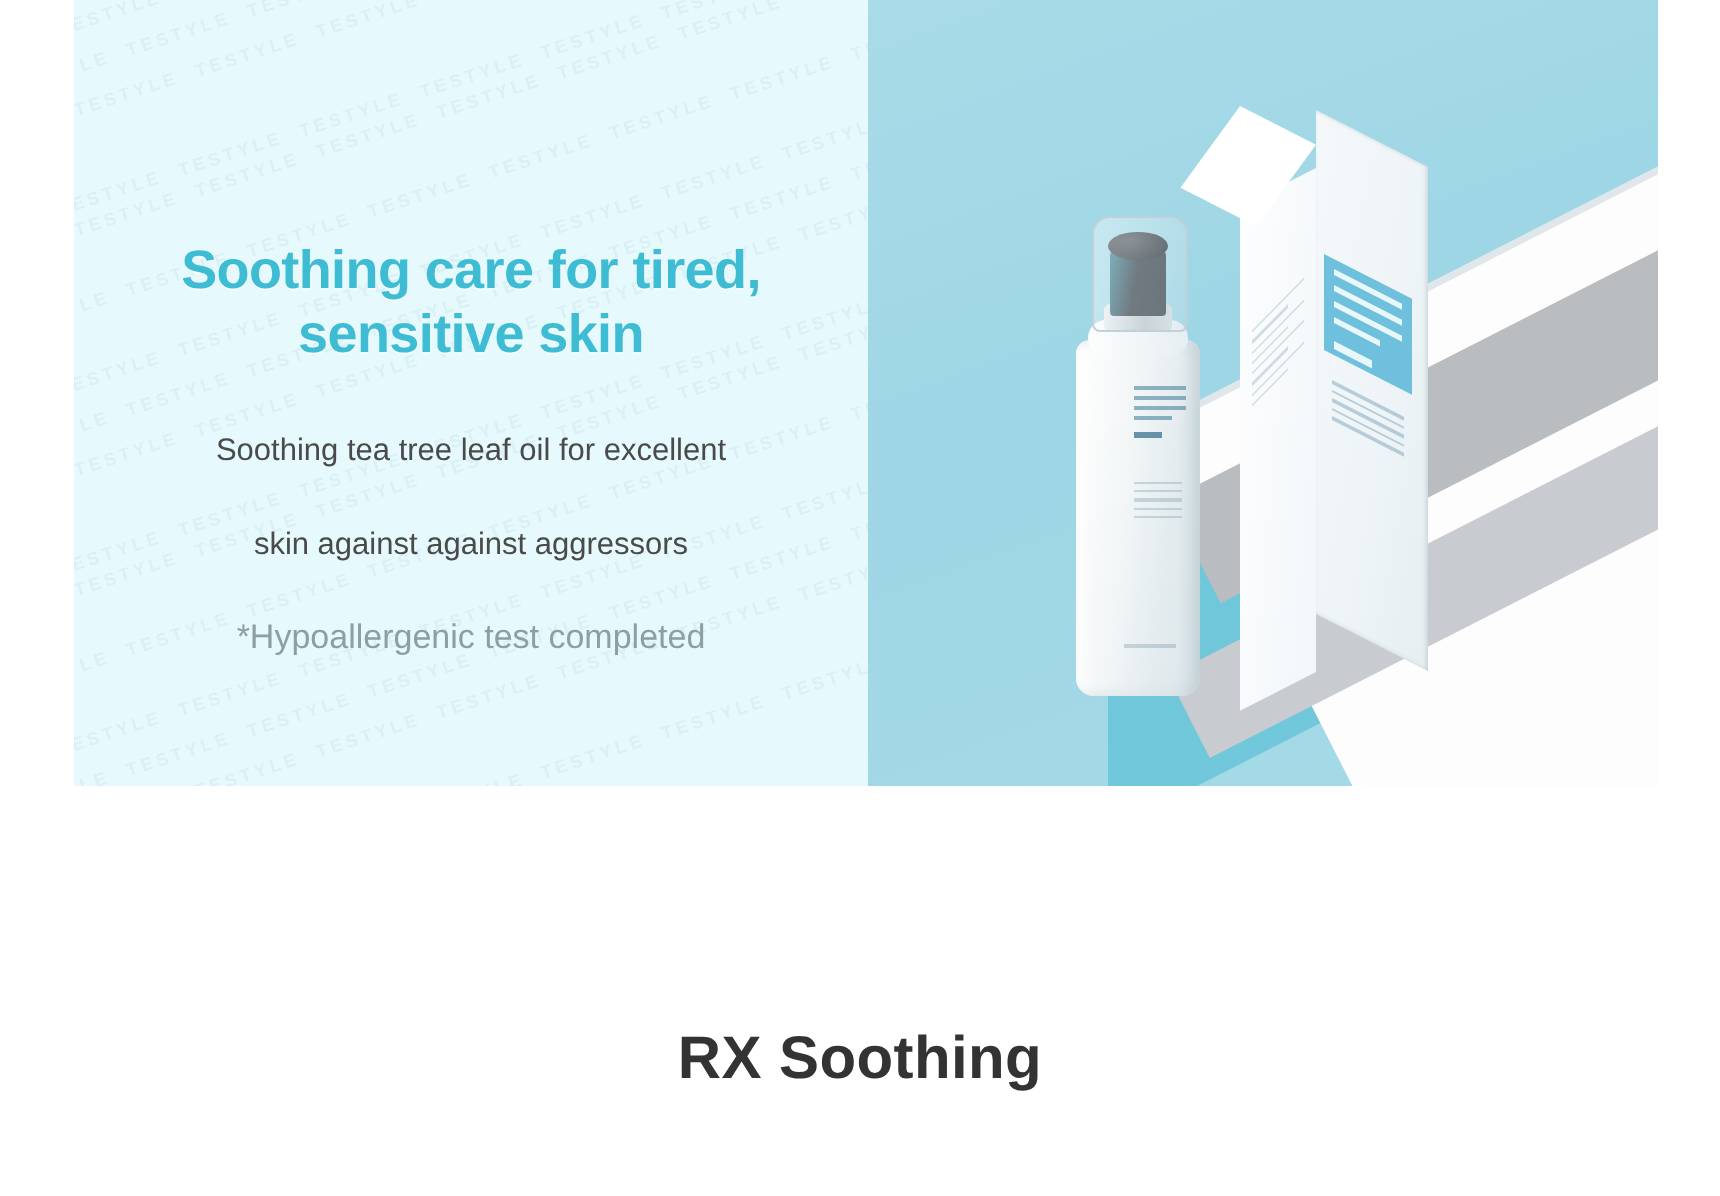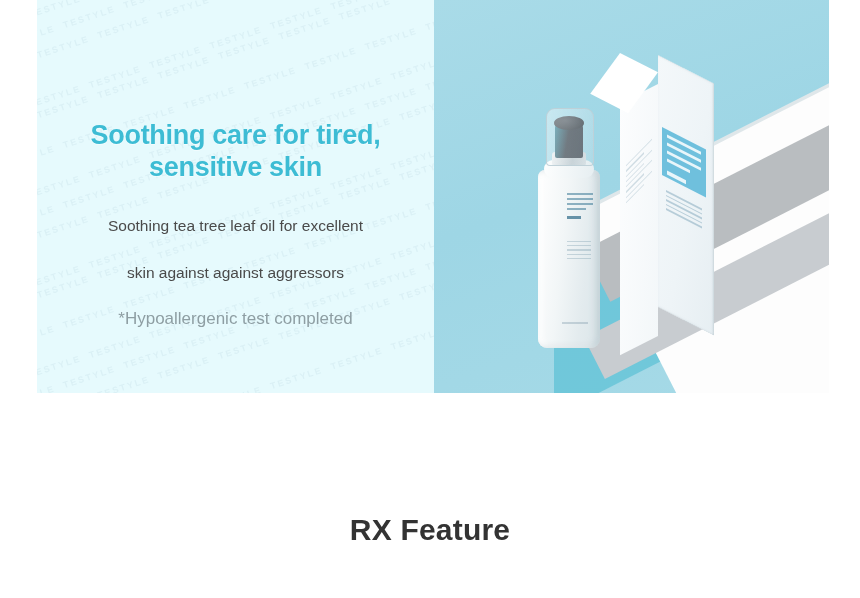--- a/index.html
+++ b/index.html
@@ -468,15 +468,15 @@
           <span class="bs"></span>
           <span class="bs"></span>
           <span class="bs"></span>
         </div>
         <div class="bottle-volume"></div>
       </div>
 
     </div>
   </div>
 
-  <h1 class="section-heading">RX Feature</h1>
+  <h1 class="section-heading">RX Soothing</h1>
 
 </div>
 
 </body></html>

